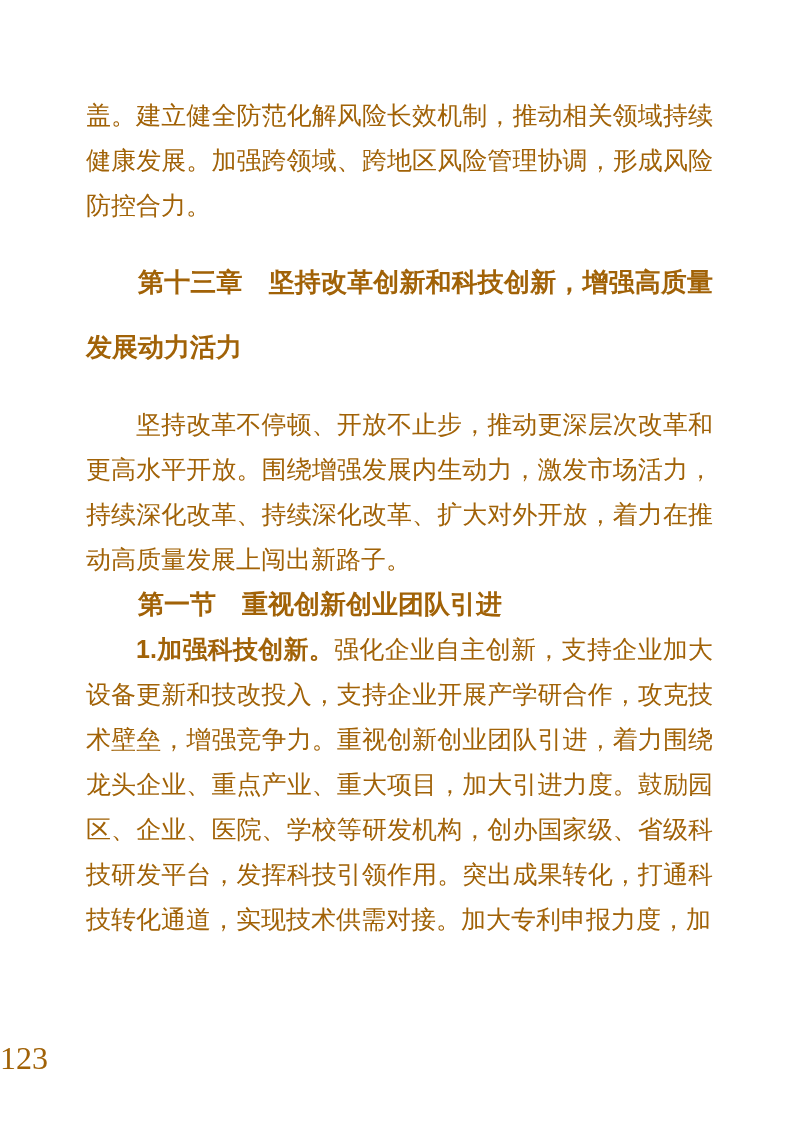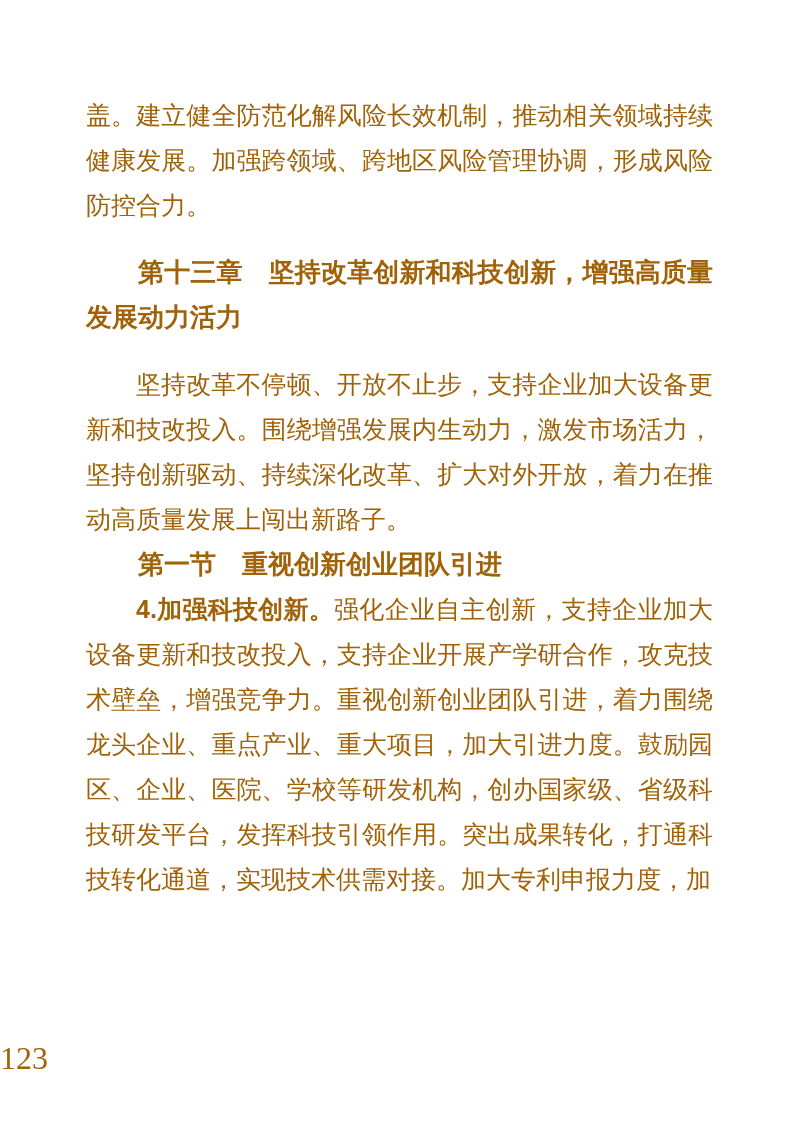--- a/index.html
+++ b/index.html
@@ -32,21 +32,21 @@
     text-indent: 2em;
     font-family: "Liberation Serif", "DejaVu Serif", serif;
     letter-spacing: 0;
   }
   .continuation {
     text-indent: 0;
   }
   .chapter-heading {
     margin: 22px 0;
     font-size: 26px;
-    line-height: 45px;
+    line-height: 65px;
     font-weight: 700;
     text-align: justify;
     text-indent: 2em;
     font-family: "Liberation Sans", "DejaVu Sans", sans-serif;
   }
   .section-heading {
     margin: 0;
     font-size: 26px;
     line-height: 45px;
     font-weight: 700;
@@ -72,23 +72,23 @@
 </head>
 <body>
 
 <div class="page">
   <div class="content">
 
     <p class="body-para continuation">盖。建立健全防范化解风险长效机制，推动相关领域持续健康发展。加强跨领域、跨地区风险管理协调，形成风险防控合力。</p>
 
     <h1 class="chapter-heading">第十三章　坚持改革创新和科技创新，增强高质量发展动力活力</h1>
 
-    <p class="body-para">坚持改革不停顿、开放不止步，支持企业加大设备更新和技改投入。围绕增强发展内生动力，激发市场活力，坚持创新驱动、持续深化改革、扩大对外开放，着力在推动高质量发展上闯出新路子。</p>
+    <p class="body-para">坚持改革不停顿、开放不止步，推动更深层次改革和更高水平开放。围绕增强发展内生动力，激发市场活力，持续深化改革、持续深化改革、扩大对外开放，着力在推动高质量发展上闯出新路子。</p>
 
     <h2 class="section-heading">第一节　重视创新创业团队引进</h2>
 
 
-    <p class="body-para"><span class="item-lead">4.加强科技创新。</span><span>强化企业自主创新，支持企业加大设备更新和技改投入，支持企业开展产学研合作，攻克技术壁垒，增强竞争力。重视创新创业团队引进，着力围绕龙头企业、重点产业、重大项目，加大引进力度。鼓励园区、企业、医院、学校等研发机构，创办国家级、省级科技研发平台，发挥科技引领作用。突出成果转化，打通科技转化通道，实现技术供需对接。加大专利申报力度，加</span></p>
+    <p class="body-para"><span class="item-lead">1.加强科技创新。</span><span>强化企业自主创新，支持企业加大设备更新和技改投入，支持企业开展产学研合作，攻克技术壁垒，增强竞争力。重视创新创业团队引进，着力围绕龙头企业、重点产业、重大项目，加大引进力度。鼓励园区、企业、医院、学校等研发机构，创办国家级、省级科技研发平台，发挥科技引领作用。突出成果转化，打通科技转化通道，实现技术供需对接。加大专利申报力度，加</span></p>
 
   </div>
 
   <div class="page-number">123</div>
 </div>
 
 </body></html>

